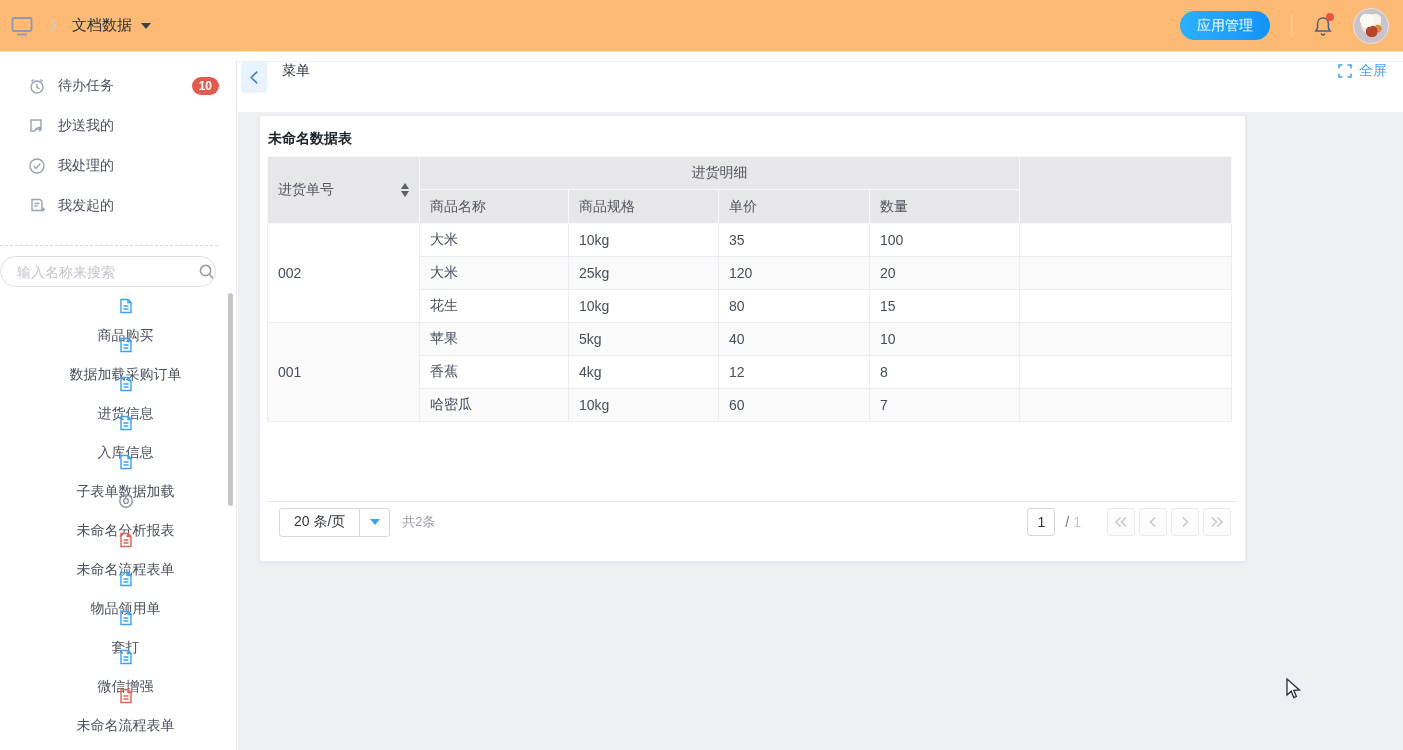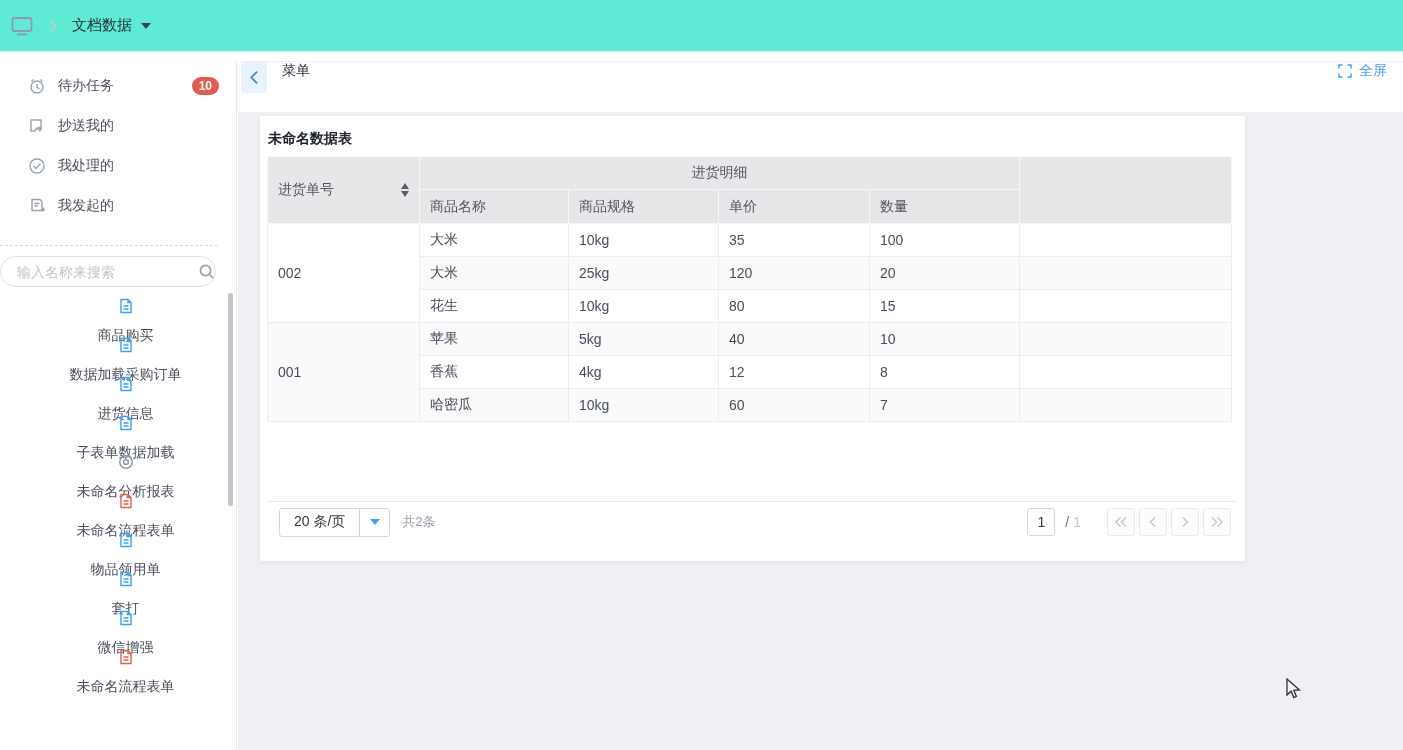--- a/index.html
+++ b/index.html
@@ -1,21 +1,21 @@
 <!DOCTYPE html>
 <html><head>
 <meta charset="utf-8">
 <style>
   * { margin:0; padding:0; box-sizing:border-box; }
   html,body { width:1403px; height:750px; overflow:hidden; }
   body { font-family:"Liberation Sans","DejaVu Sans",sans-serif; font-size:14px; color:#474d5c; background:#fff; position:relative; }
   svg { display:block; }
 
   
-  .topbar { position:absolute; left:0; top:0; width:1403px; height:52px; background:#5eead4; border-bottom:1px solid #e7e8ec; display:flex; align-items:center; z-index:5; }
+  .topbar { position:absolute; left:0; top:0; width:1403px; height:52px; background:#fdba74; border-bottom:1px solid #e7e8ec; display:flex; align-items:center; z-index:5; }
   .tb-left { display:flex; align-items:center; gap:14px; padding-left:10px; }
   .crumb-title { font-size:15px; color:#2a2f3a; font-weight:500; display:flex; align-items:center; gap:9px; cursor:pointer; }
   .caret-down { width:0; height:0; border-left:5px solid transparent; border-right:5px solid transparent; border-top:6px solid #3c414d; }
   .tb-right { margin-left:auto; display:flex; align-items:center; padding-right:14px; }
   .app-btn { height:29px; padding:0 17px; border:none; border-radius:15px; background:linear-gradient(90deg,#2cb0fd,#1493f9); color:#fff; font-size:14px; font-family:inherit; cursor:pointer; line-height:29px; }
   .tb-divider { width:1px; height:22px; background:#e3e4e8; margin:0 21px; }
   .bell-wrap { position:relative; cursor:pointer; }
   .bell-dot { position:absolute; right:-1px; top:-2px; width:8px; height:8px; border-radius:50%; background:#e7543f; }
   .avatar { width:36px; height:36px; border-radius:50%; margin-left:20px; cursor:pointer;
     background:
@@ -158,20 +158,31 @@
     <span style="color:#c9ccd4;">
         <svg width="10" height="14">
           <use href="#i-chevright"></use>
         </svg>
       </span>
     <span class="crumb-title">
       <span>文档数据</span>
       <span class="caret-down"></span>
     </span>
   </div>
+  <div class="tb-right">
+    <button class="app-btn">应用管理</button>
+    <span class="tb-divider"></span>
+    <span class="bell-wrap">
+      <svg width="20" height="22" style="color:#4c5c80">
+          <use href="#i-bell"></use>
+        </svg>
+      <span class="bell-dot"></span>
+    </span>
+    <span class="avatar"></span>
+  </div>
 </header>
 
 <nav class="sidebar">
   <div class="side-item" style="top:5px">
     <span class="icon-gray">
         <svg width="18" height="18" style="color:#9aa3b2">
           <use href="#i-alarm"></use>
         </svg>
       </span>
     <span class="lbl">待办任务</span>
@@ -230,20 +241,28 @@
         </span>
       <span>数据加载采购订单</span>
     </div>
     <div class="doc-item">
       <span class="icon-blue">
           <svg width="16" height="16">
             <use href="#i-doc"></use>
           </svg>
         </span>
       <span>进货信息</span>
+    </div>
+    <div class="doc-item">
+      <span class="icon-blue">
+          <svg width="16" height="16">
+            <use href="#i-doc"></use>
+          </svg>
+        </span>
+      <span>入库信息</span>
     </div>
     <div class="doc-item">
       <span class="icon-blue">
           <svg width="16" height="16">
             <use href="#i-doc"></use>
           </svg>
         </span>
       <span>子表单数据加载</span>
     </div>
     <div class="doc-item">

